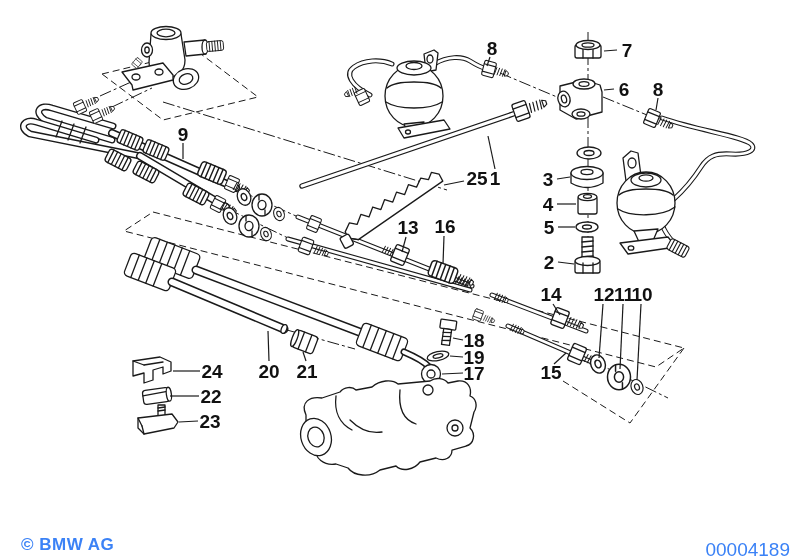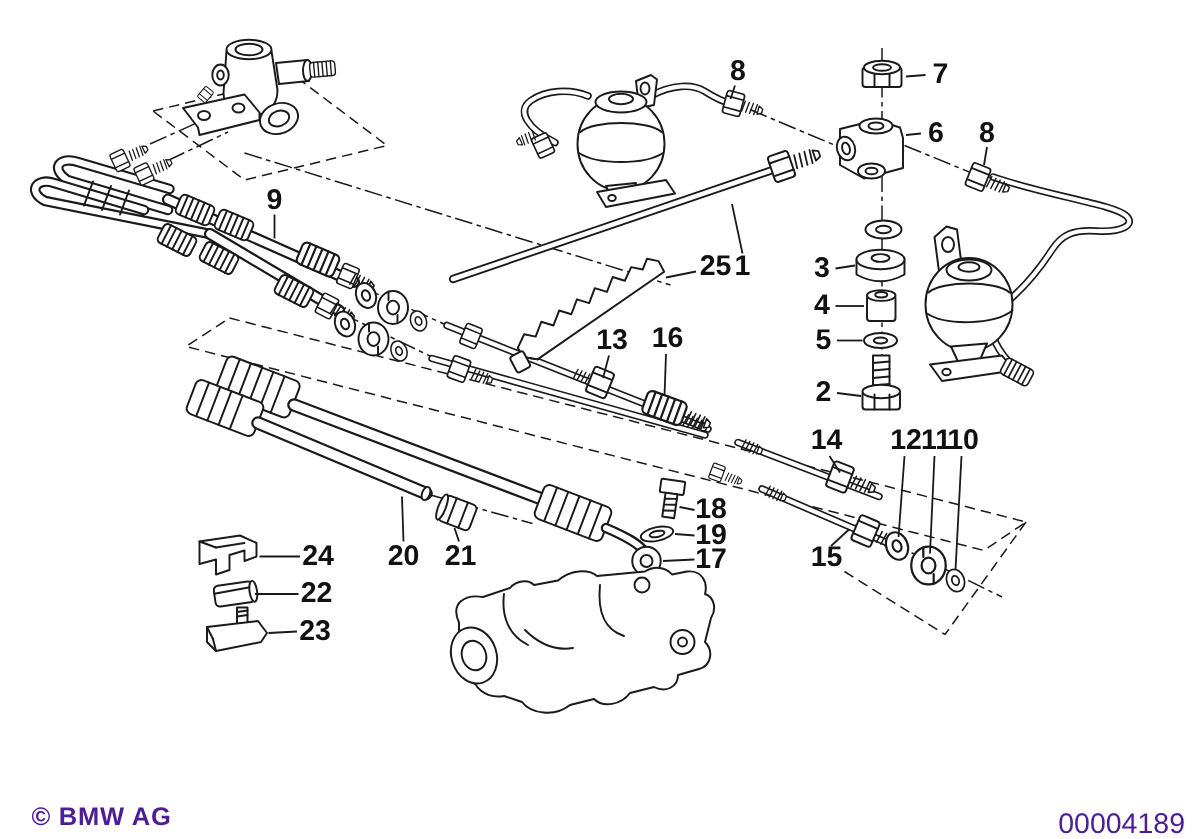--- a/index.html
+++ b/index.html
@@ -8,21 +8,21 @@
   svg{position:absolute;left:0;top:0;}
   
   .ln   {fill:none;stroke:#1a1a1a;stroke-width:1.3;stroke-linecap:round;stroke-linejoin:round;}
   .part {fill:#ffffff;stroke:#1a1a1a;stroke-width:1.3;stroke-linejoin:round;stroke-linecap:round;}
   .dd   {fill:none;stroke:#1a1a1a;stroke-width:1;stroke-dasharray:12 3 3 3;}
   .dsh  {fill:none;stroke:#1a1a1a;stroke-width:1;stroke-dasharray:7 4;}
   .tubo {fill:none;stroke:#1a1a1a;stroke-linecap:round;}
   .tubi {fill:none;stroke:#ffffff;stroke-linecap:round;}
   .leader{fill:none;stroke:#1a1a1a;stroke-width:1.2;}
   .callout{font:bold 19px "Liberation Sans",sans-serif;fill:#111;text-anchor:middle;dominant-baseline:central;}
-  .footer-text{position:absolute;color:#4c1d95;}
+  .footer-text{position:absolute;color:#3b82f6;}
   .copyright{left:21px;top:535px;font-size:17px;font-weight:bold;letter-spacing:.5px;}
   .imgnum{left:690px;top:539px;width:100px;text-align:right;font-size:19px;}
 </style>
 </head>
 <body>
 
 <div class="stage">
 
 <svg width="799" height="559" viewBox="0 0 799 559">
   <defs>

